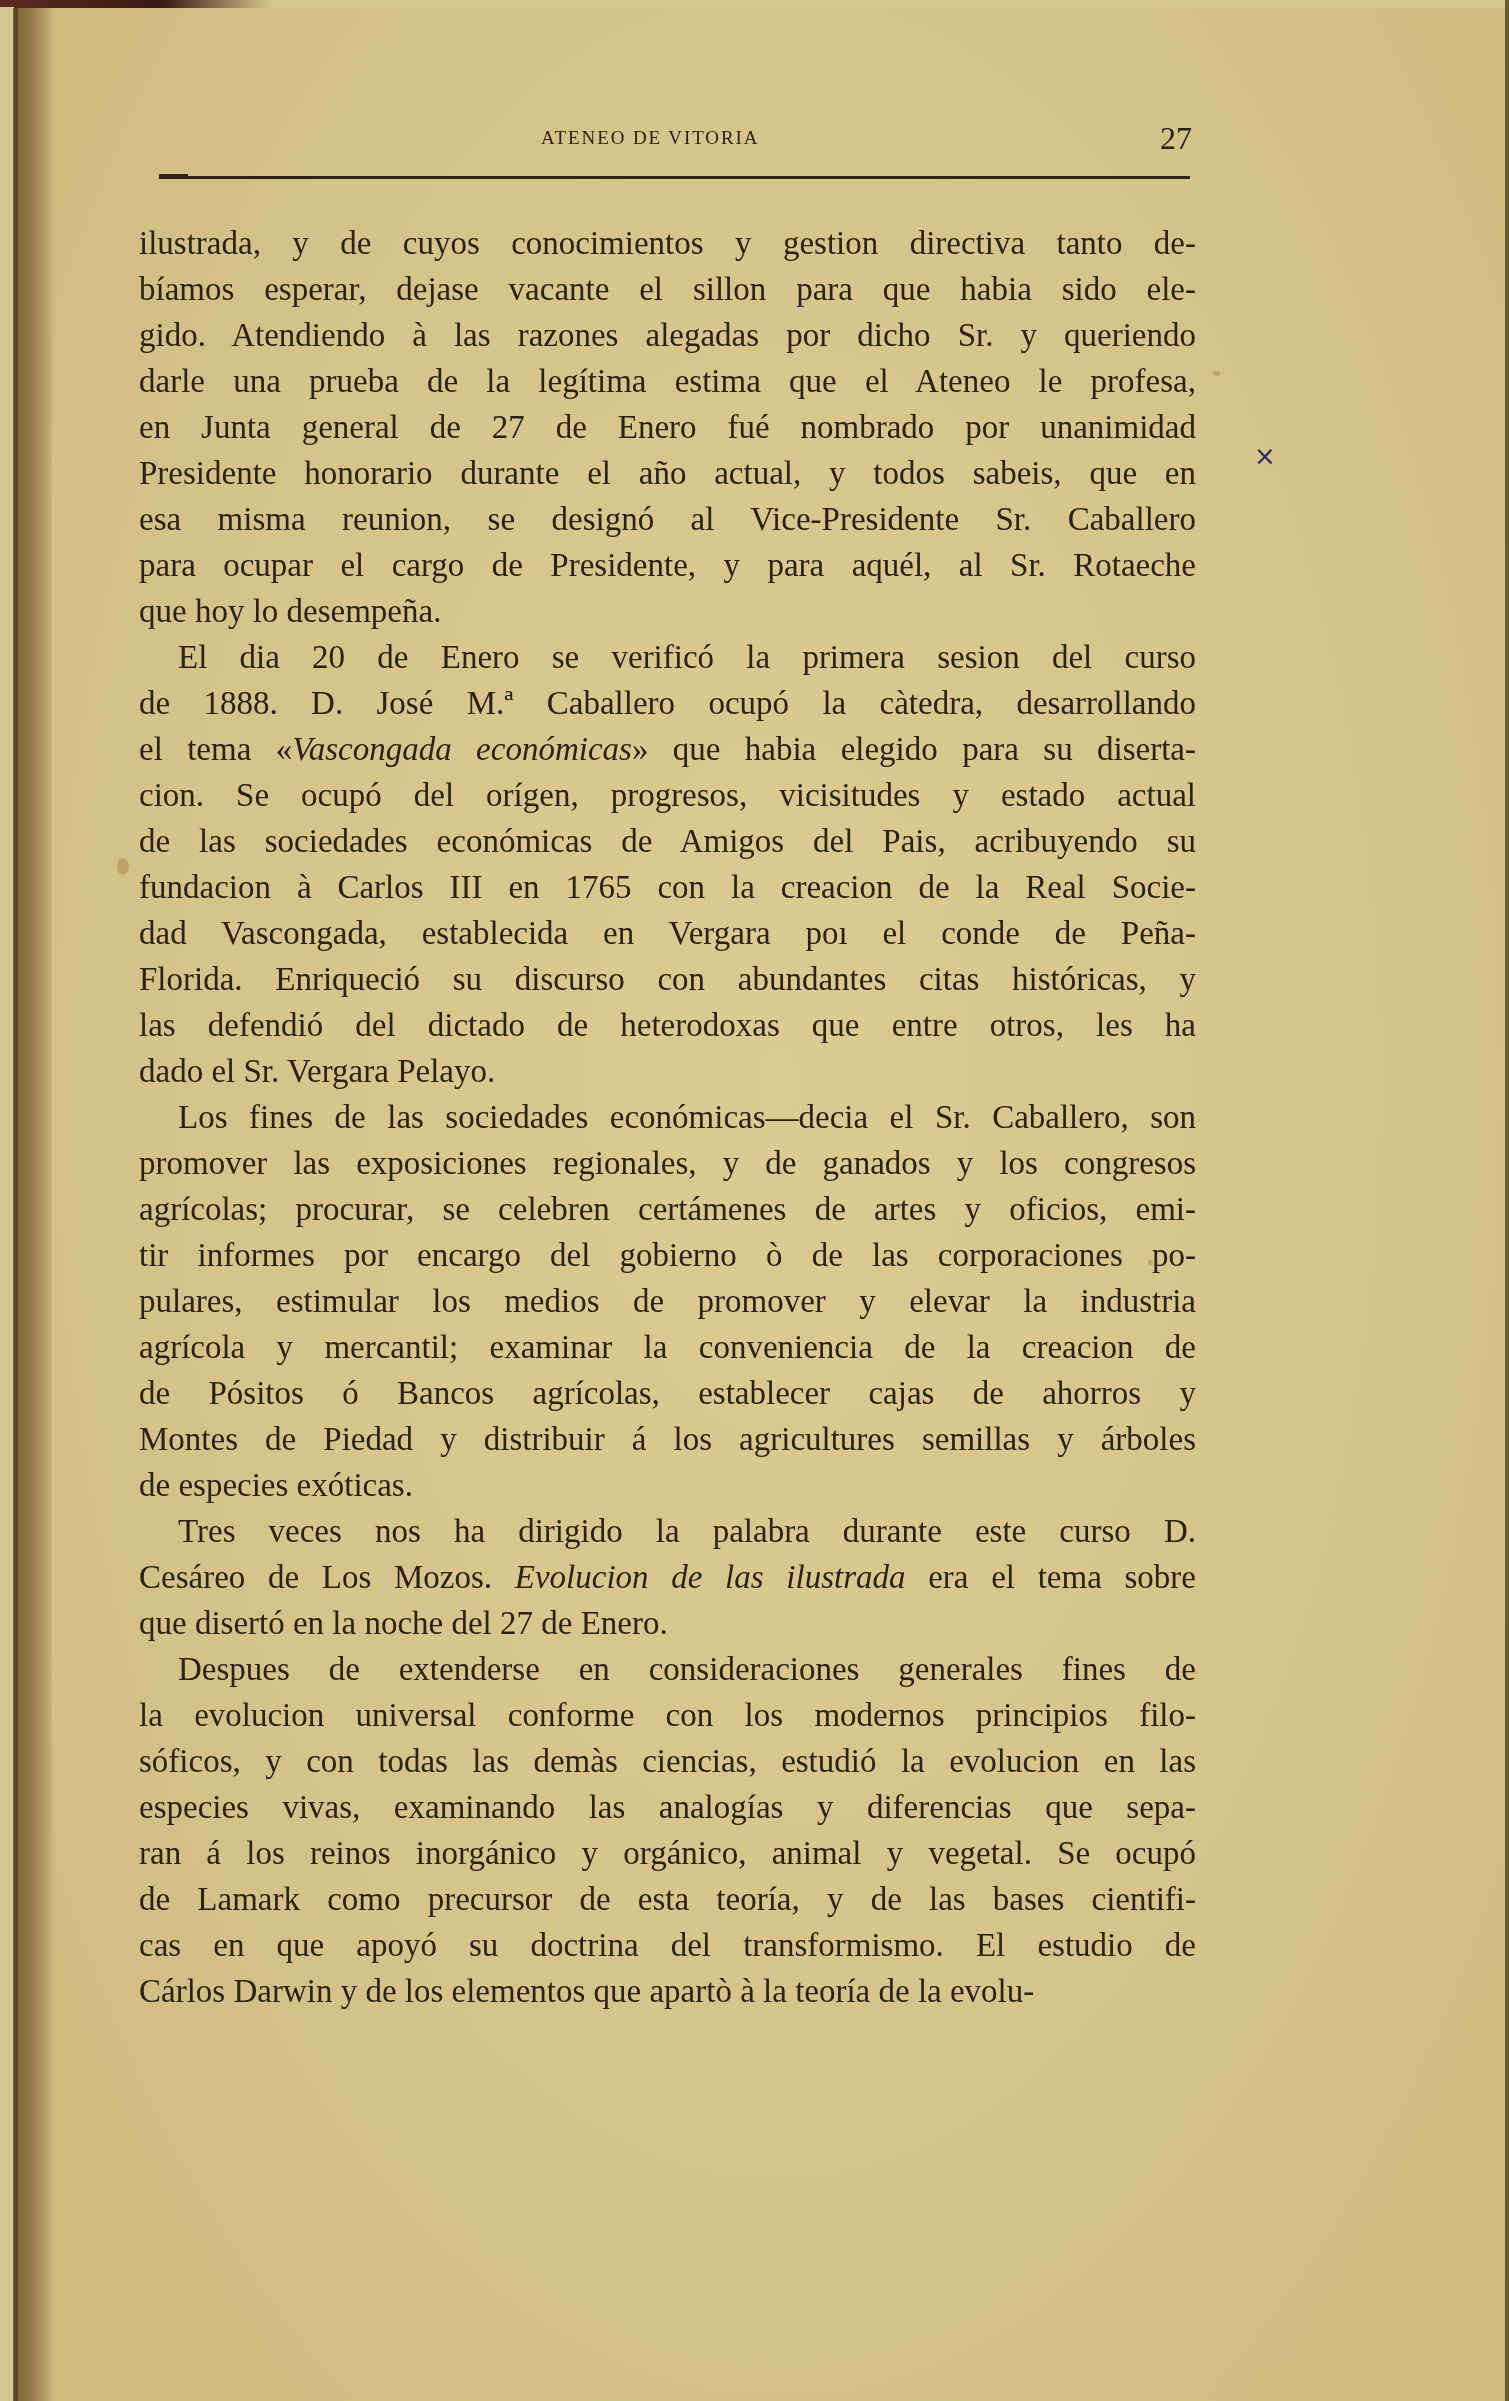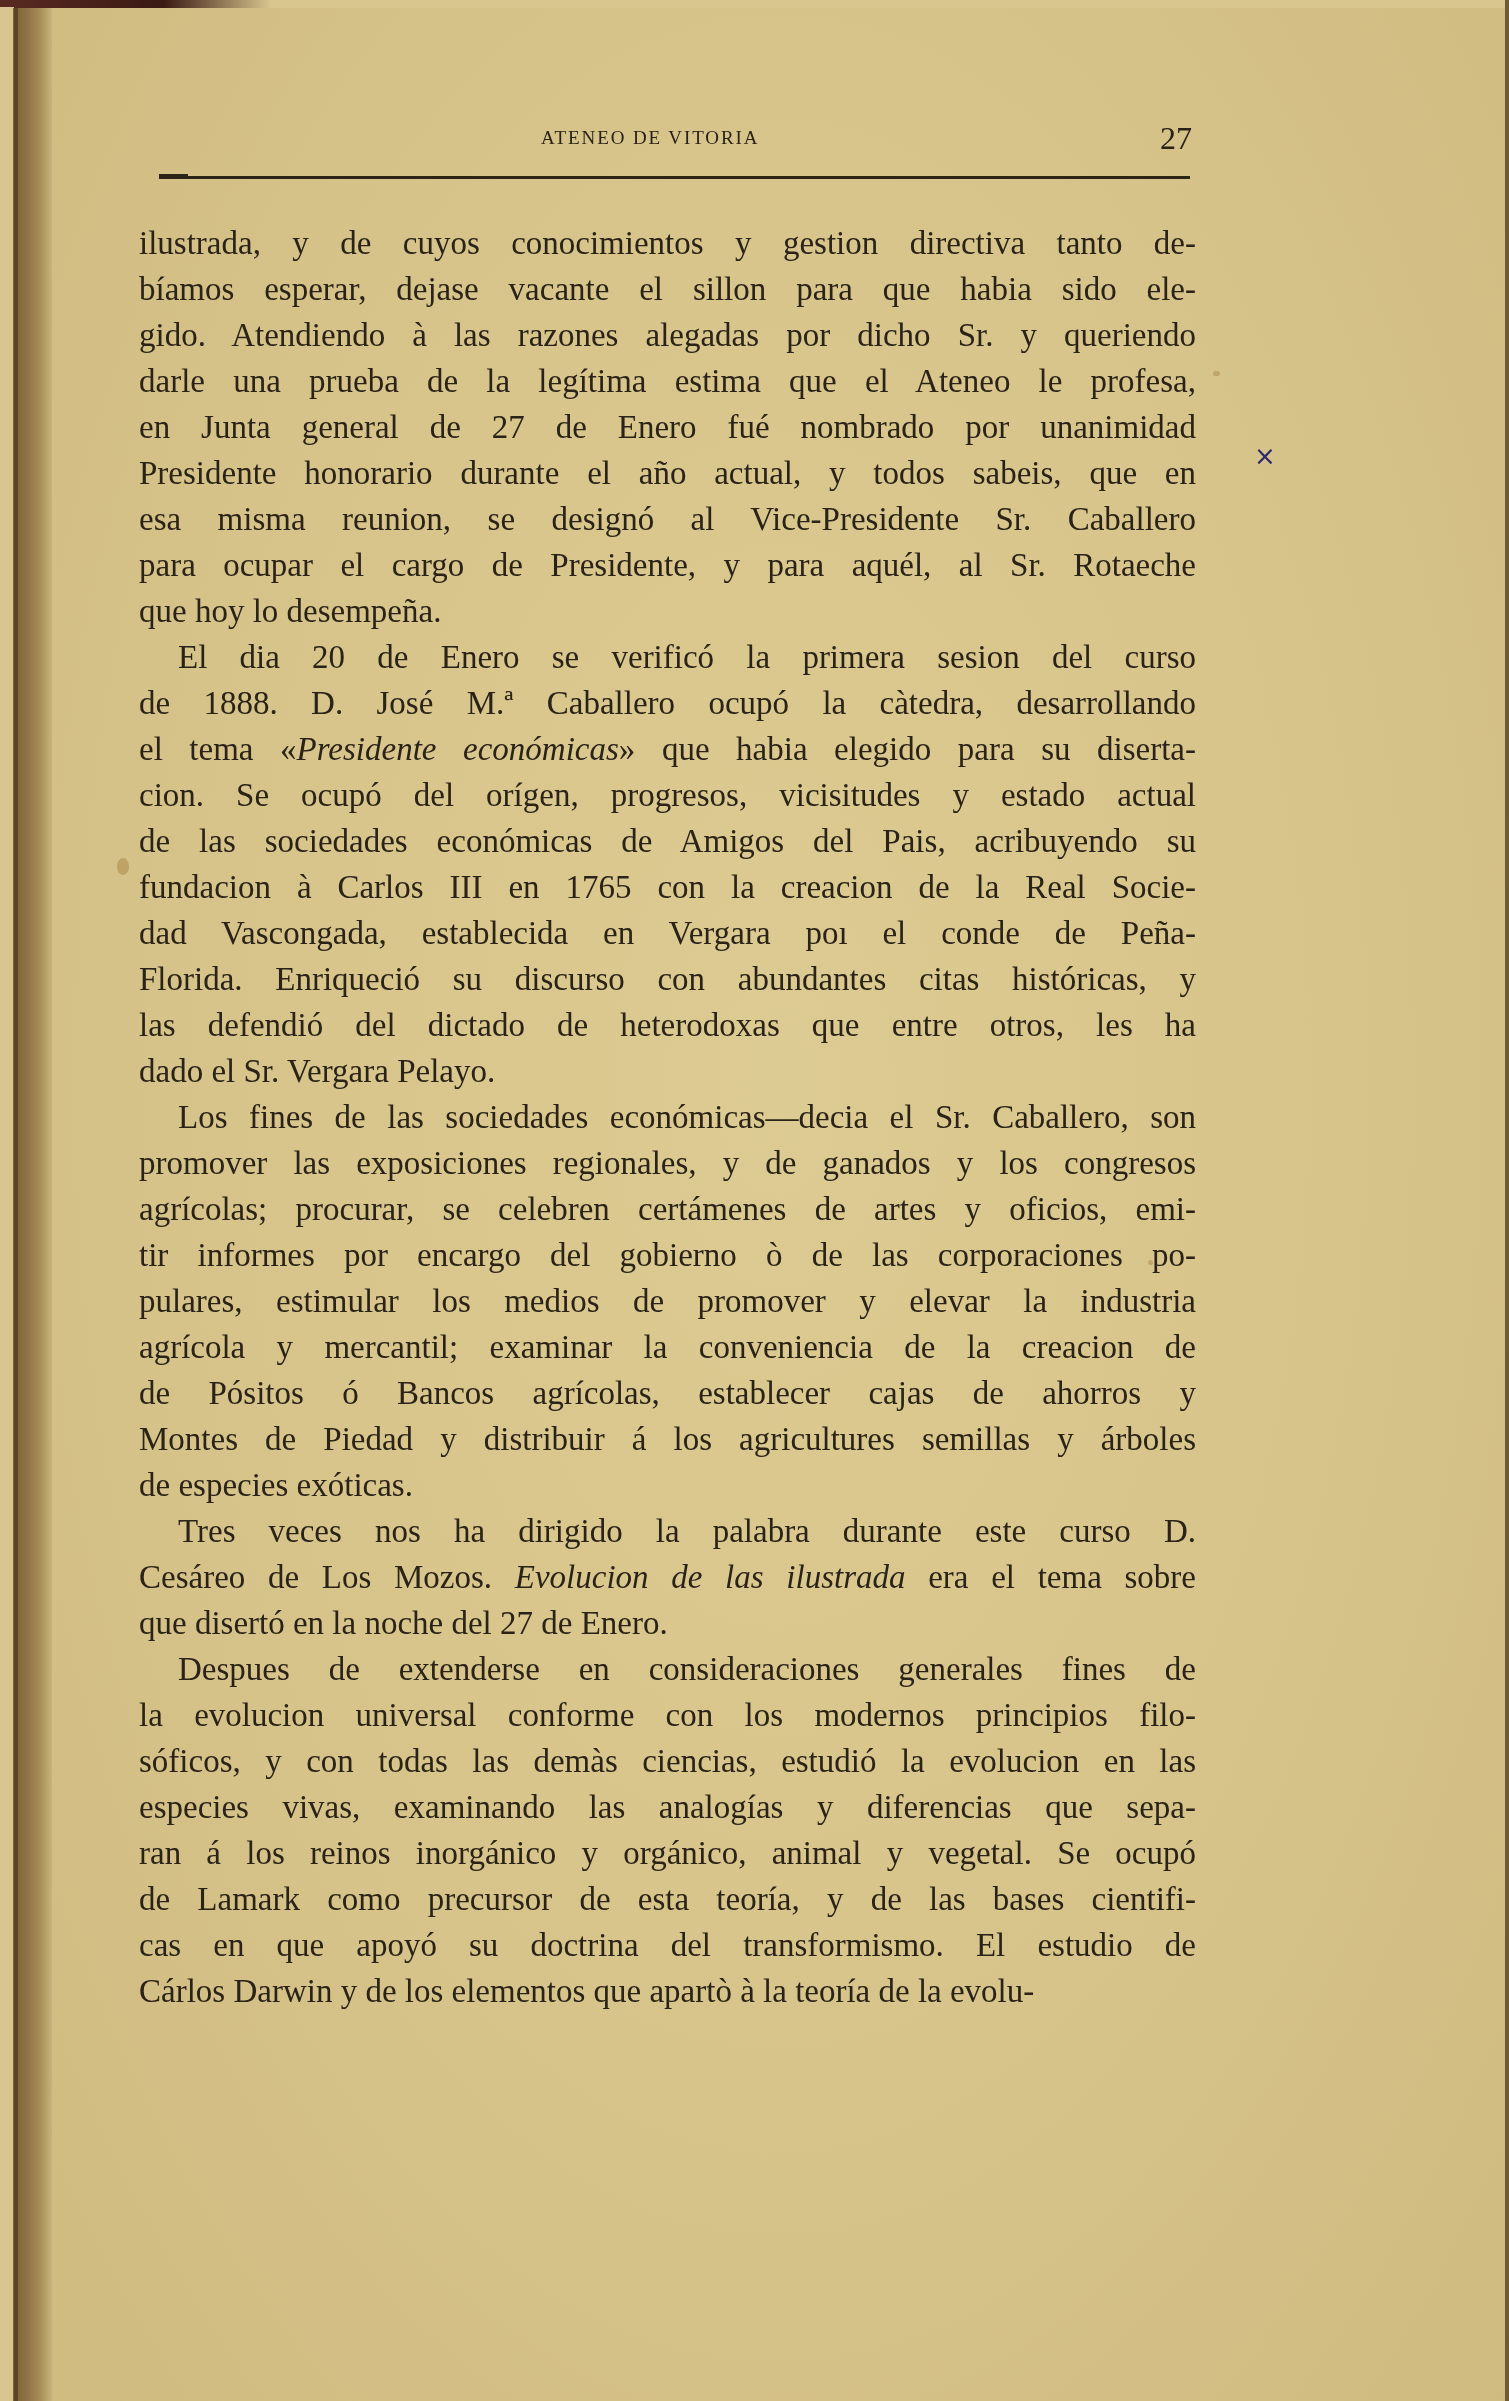--- a/index.html
+++ b/index.html
@@ -107,21 +107,21 @@
       <span class="line">darle una prueba de la legítima estima que el Ateneo le profesa,</span>
       <span class="line">en Junta general de 27 de Enero fué nombrado por unanimidad</span>
       <span class="line">Presidente honorario durante el año actual, y todos sabeis, que en</span>
       <span class="line">esa misma reunion, se designó al Vice-Presidente Sr. Caballero</span>
       <span class="line">para ocupar el cargo de Presidente, y para aquél, al Sr. Rotaeche</span>
       <span class="line last">que hoy lo desempeña.</span>
     </div>
     <div class="para">
       <span class="line indent">El dia 20 de Enero se verificó la primera sesion del curso</span>
       <span class="line">de 1888. D. José M.ª Caballero ocupó la càtedra, desarrollando</span>
-      <span class="line">el tema «<em>Presidente económicas</em>» que habia elegido para su diserta-</span>
+      <span class="line">el tema «<em>Vascongada económicas</em>» que habia elegido para su diserta-</span>
       <span class="line">cion. Se ocupó del orígen, progresos, vicisitudes y estado actual</span>
       <span class="line">de las sociedades económicas de Amigos del Pais, acribuyendo su</span>
       <span class="line">fundacion à Carlos III en 1765 con la creacion de la Real Socie-</span>
       <span class="line">dad Vascongada, establecida en Vergara poı el conde de Peña-</span>
       <span class="line">Florida. Enriqueció su discurso con abundantes citas históricas, y</span>
       <span class="line">las defendió del dictado de heterodoxas que entre otros, les ha</span>
       <span class="line last">dado el Sr. Vergara Pelayo.</span>
     </div>
     <div class="para">
       <span class="line indent">Los fines de las sociedades económicas—decia el Sr. Caballero, son</span>

